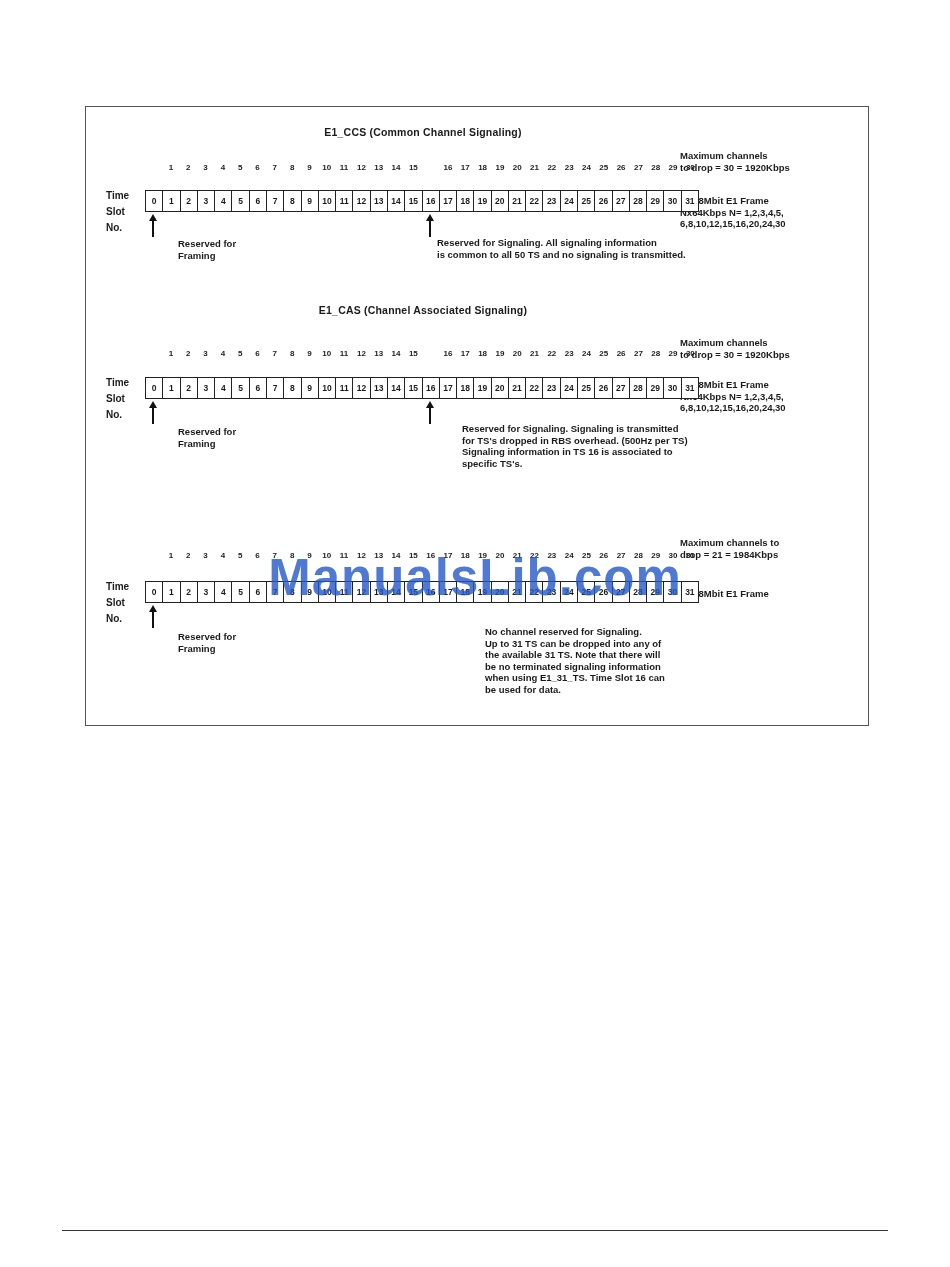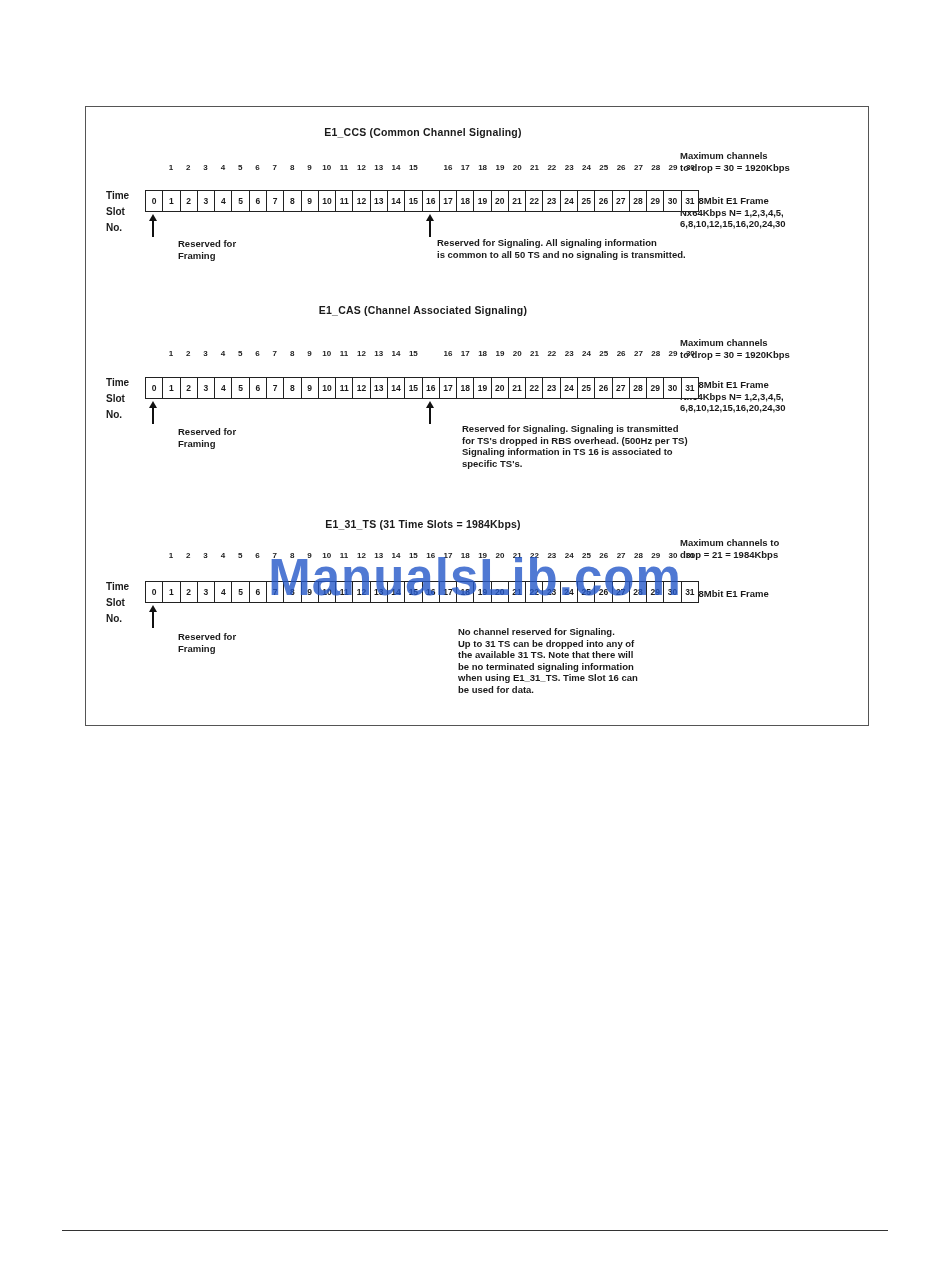--- a/index.html
+++ b/index.html
@@ -246,21 +246,20 @@
   <div class="note" style="left:178px; top:426px;">Reserved for
 Framing</div>
 
   <div class="arrow-head" style="left:426px; top:401px;"></div>
   <div class="arrow-line" style="left:429px; top:408px; height:16px;"></div>
   <div class="note" style="left:462px; top:423px; width:280px;">Reserved for Signaling. Signaling is transmitted
 for TS's dropped in RBS overhead. (500Hz per TS)
 Signaling information in TS 16 is associated to
 specific TS's.</div>
 
-  <div class="sec-title" style="top:518px;">E1_31_TS (31 Time Slots = 1984Kbps)</div>
 
   <div class="right-text" style="top:537px;">Maximum channels  to
 drop = 21 = 1984Kbps</div>
   <div class="right-text" style="top:588px;">2.048Mbit E1 Frame</div>
 
   <div class="num-row" style="top:551px;">
       <span class="ncell"></span>
       <span class="ncell">1</span>
       <span class="ncell">2</span>
       <span class="ncell">3</span>
@@ -331,21 +330,21 @@
       <span class="scell">29</span>
       <span class="scell">30</span>
       <span class="scell">31</span>
     </div>
 
   <div class="arrow-head" style="left:149px; top:605px;"></div>
   <div class="arrow-line" style="left:152px; top:612px; height:16px;"></div>
   <div class="note" style="left:178px; top:631px;">Reserved for
 Framing</div>
 
-  <div class="note" style="left:458px; top:626px; width:250px;">No channel reserved for Signaling.
+  <div class="note" style="left:485px; top:626px; width:250px;">No channel reserved for Signaling.
 Up to 31 TS can be dropped into any of
 the available 31 TS. Note that there will
 be no terminated signaling information
 when using E1_31_TS. Time Slot 16 can
 be used for data.</div>
 
   <div class="watermark">ManualsLib.com</div>
 
   <div class="bottom-rule"></div>
 

